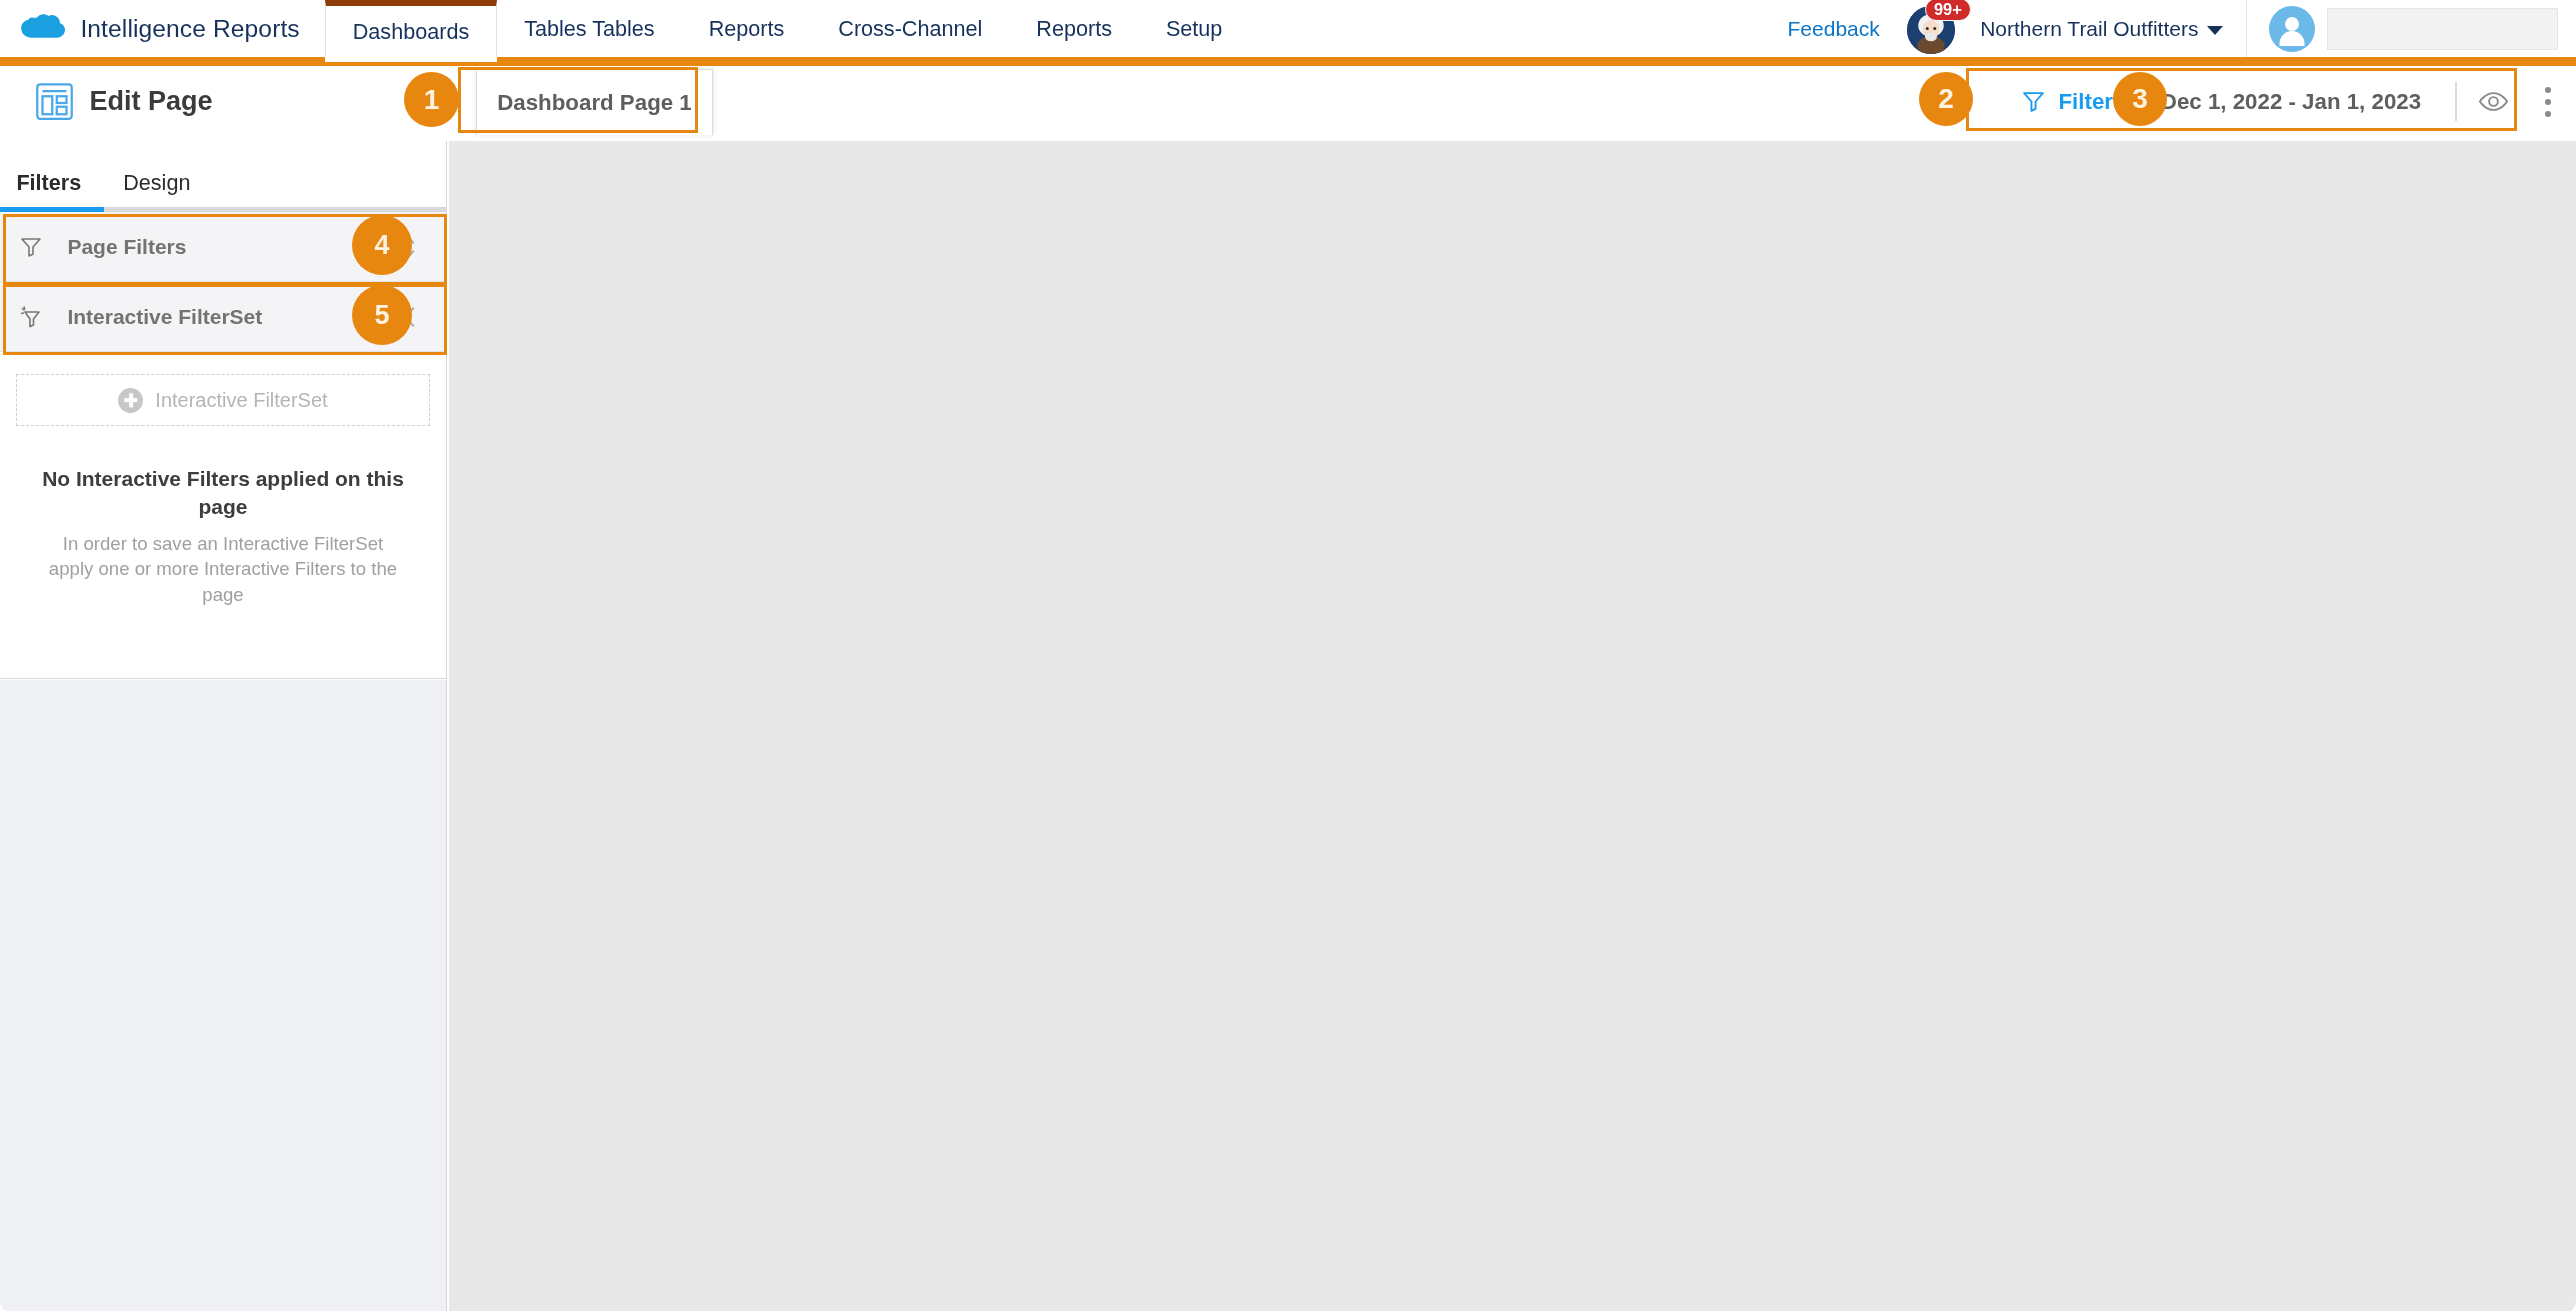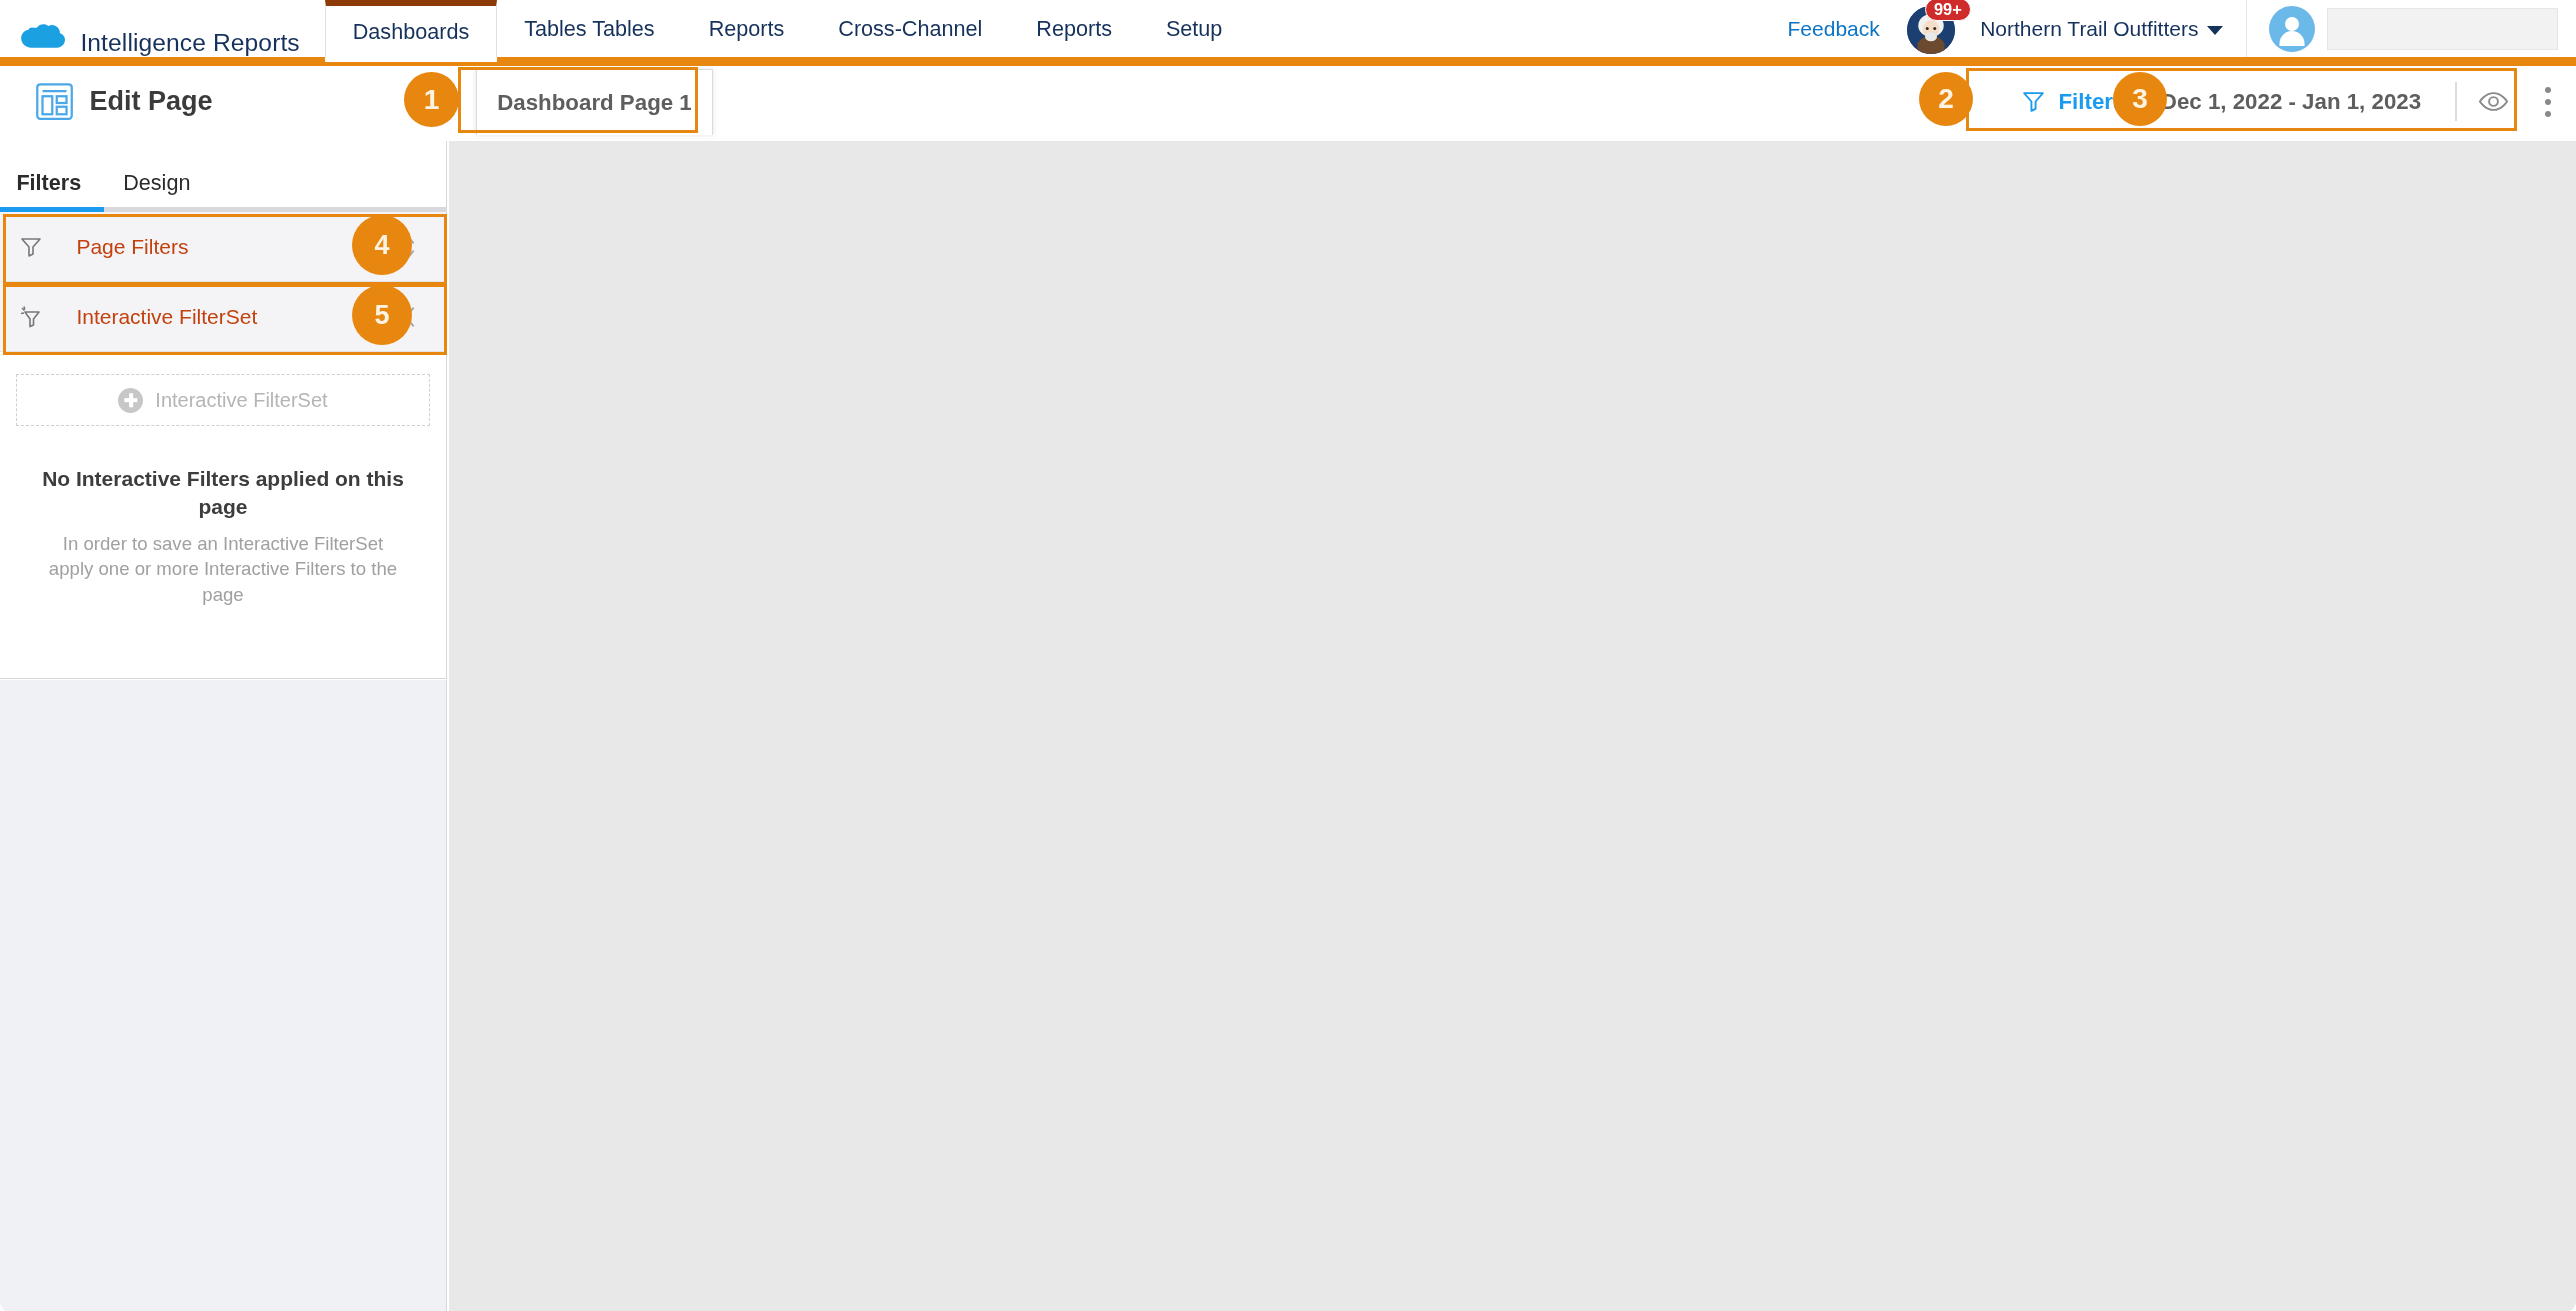--- a/index.html
+++ b/index.html
@@ -34,21 +34,21 @@
   .topnav-underline {
     position: absolute;
     top: 57px; left: 0;
     width: 2576px;
     height: 5.2px;
     background: #e8870f;
   }
 
   .brand {
     display: flex;
-    align-items: flex-end;
+    align-items: center;
     gap: 15px;
     padding-left: 19.4px;
     padding-right: 25px;
     height: 57px;
   }
   .brand-logo { width: 46px; height: 36px; flex: none; }
   .brand-title {
     font-size: 24.6px;
     color: #16325c;
     letter-spacing: 0.1px;
@@ -332,23 +332,23 @@
     background: #f4f4f6;
     border-bottom: 1.5px solid #e4e4e8;
     display: flex;
     align-items: center;
     padding: 0 19.4px 0 19.4px;
     cursor: pointer;
     position: relative;
   }
   .filter-row-label {
     font-size: 21px;
-    color: #c2410c;
-    font-weight: normal;
-    margin-left: 33px;
+    color: #737373;
+    font-weight: bold;
+    margin-left: 24px;
     white-space: nowrap;
   }
   .filter-row-ctl {
     margin-left: auto;
     width: 36px; height: 42px;
     display: flex;
     align-items: center;
     justify-content: center;
   }
 

